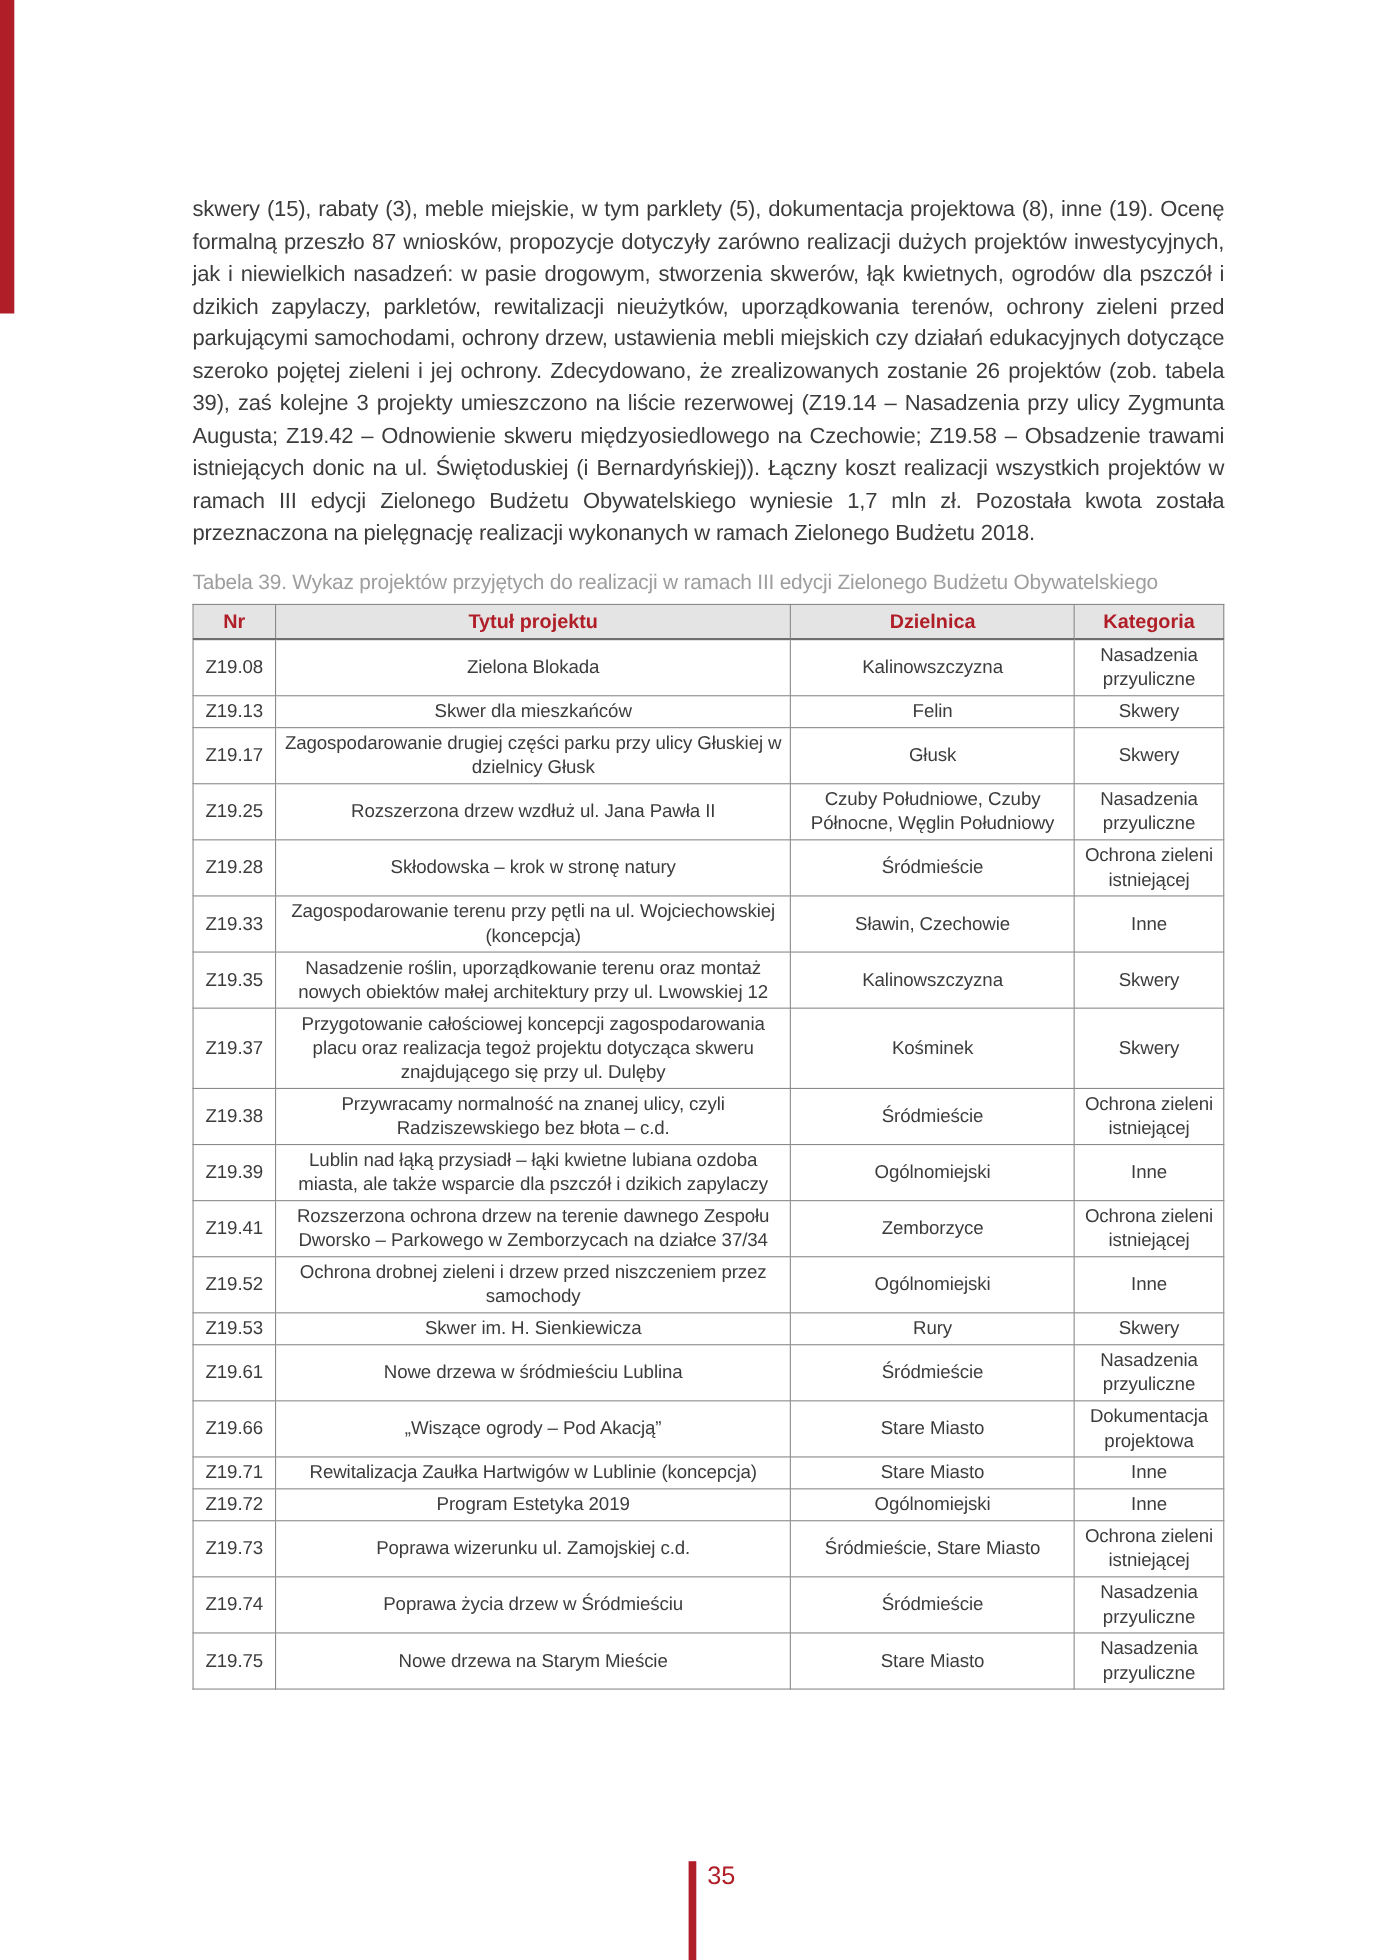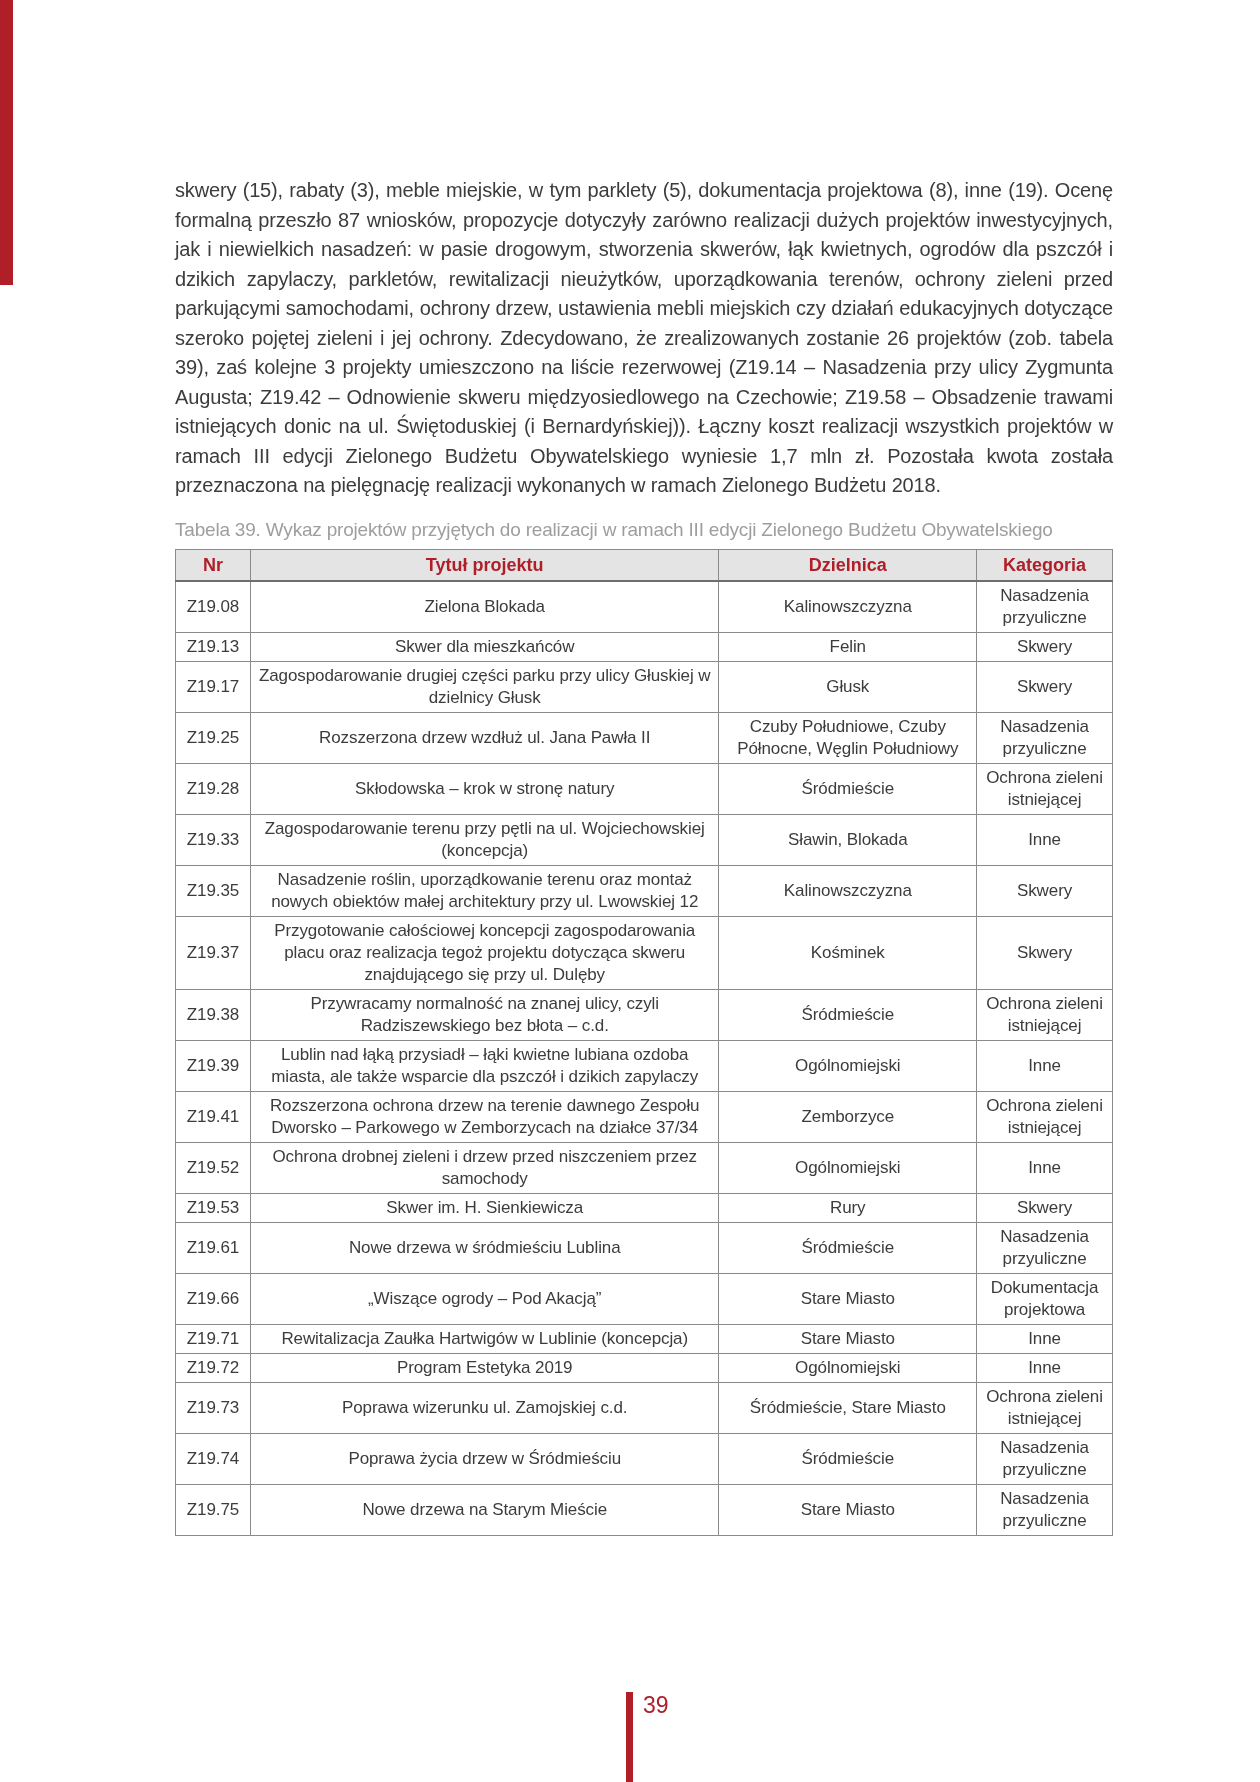--- a/index.html
+++ b/index.html
@@ -115,21 +115,21 @@
   </tr>
         <tr>
     <td>Z19.28</td>
     <td>Skłodowska – krok w stronę natury</td>
     <td>Śródmieście</td>
     <td>Ochrona zieleni istniejącej</td>
   </tr>
         <tr>
     <td>Z19.33</td>
     <td>Zagospodarowanie terenu przy pętli na ul. Wojciechowskiej (koncepcja)</td>
-    <td>Sławin, Blokada</td>
+    <td>Sławin, Czechowie</td>
     <td>Inne</td>
   </tr>
         <tr>
     <td>Z19.35</td>
     <td>Nasadzenie roślin, uporządkowanie terenu oraz montaż nowych obiektów małej architektury przy ul. Lwowskiej 12</td>
     <td>Kalinowszczyzna</td>
     <td>Skwery</td>
   </tr>
         <tr>
     <td>Z19.37</td>
@@ -208,14 +208,14 @@
     <td>Nowe drzewa na Starym Mieście</td>
     <td>Stare Miasto</td>
     <td>Nasadzenia przyuliczne</td>
   </tr>
       </tbody>
   </table>
 </div>
 
 <div class="footer">
   <div class="footer-accent-bar"></div>
-  <div class="page-number">39</div>
+  <div class="page-number">35</div>
 </div>
 
 </body></html>

